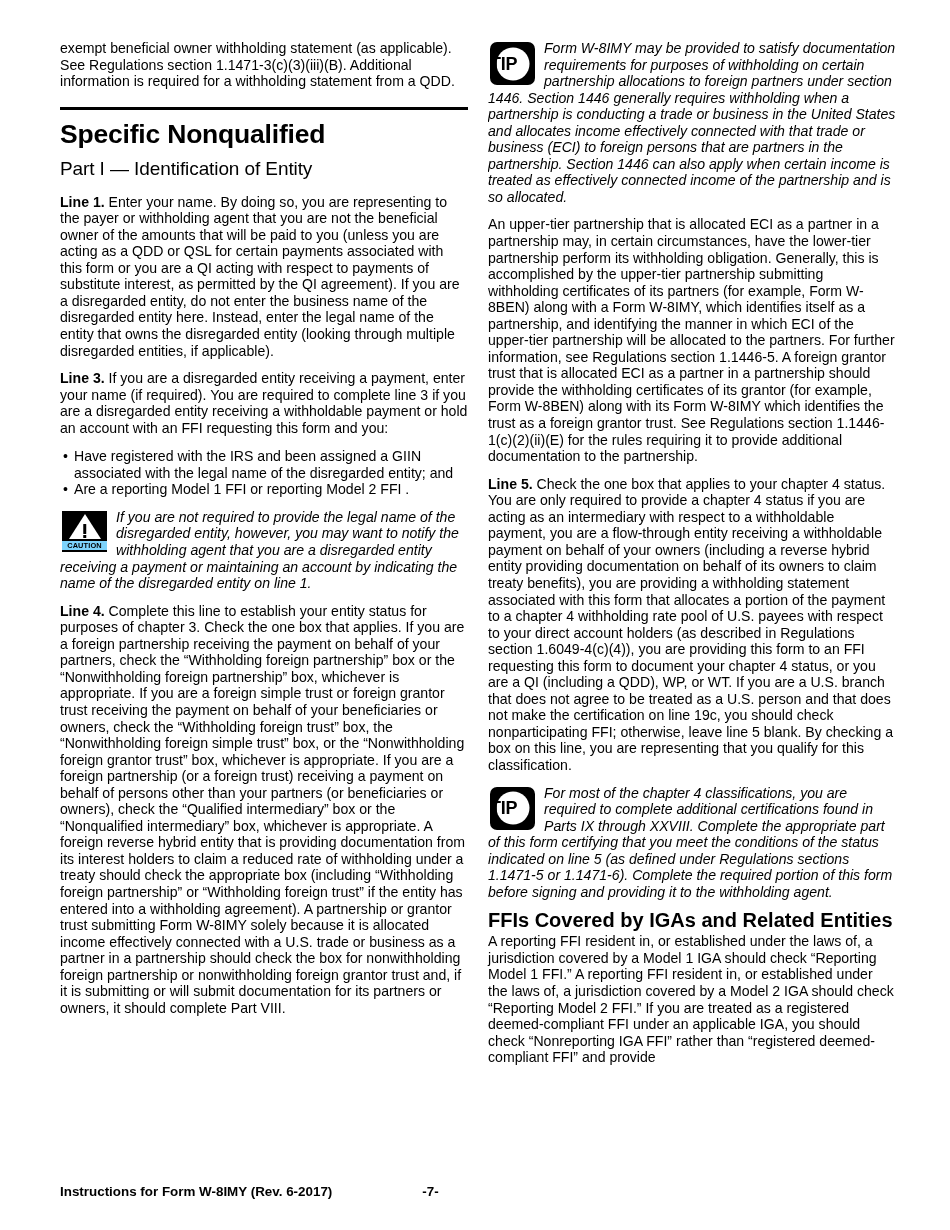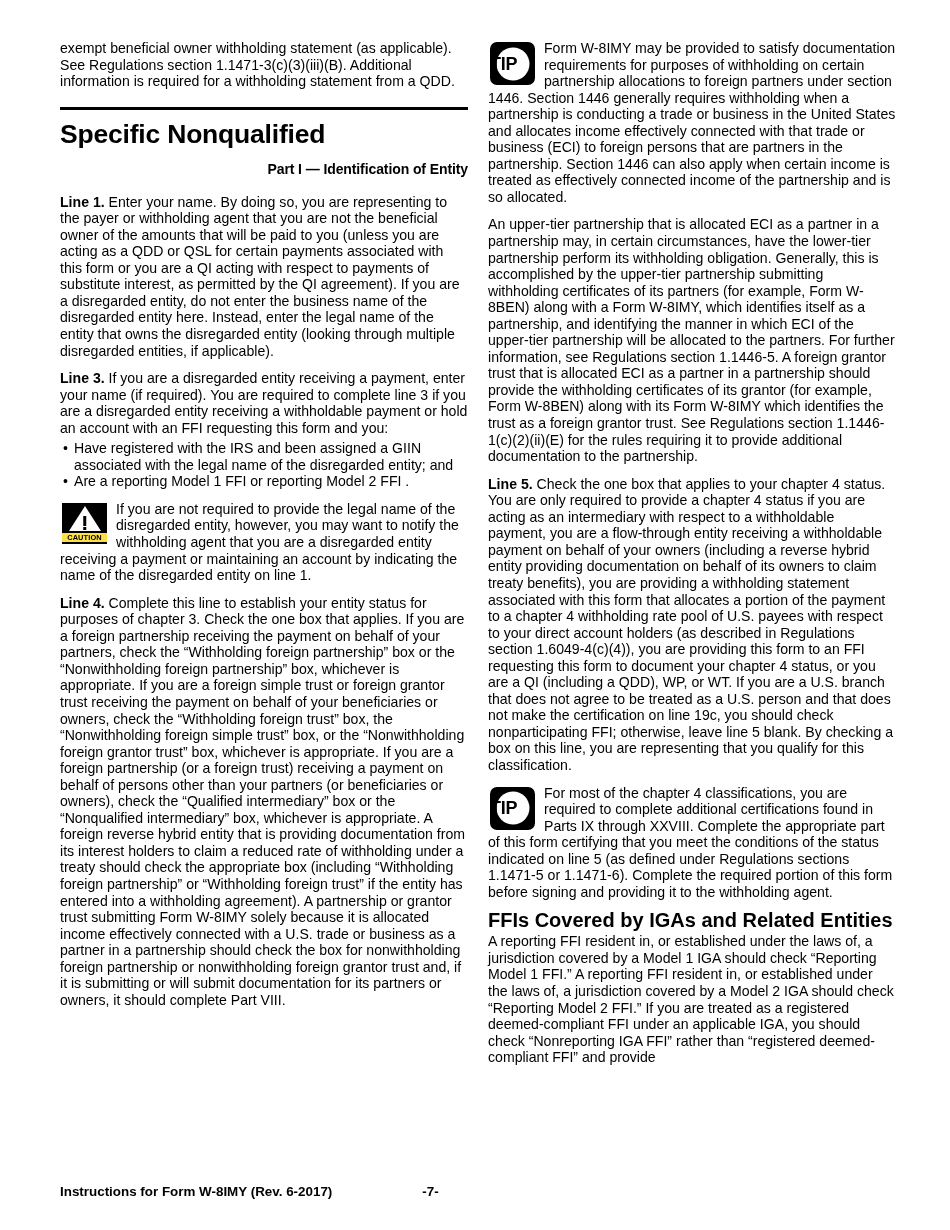--- a/index.html
+++ b/index.html
@@ -35,21 +35,21 @@
   p, li {
     margin: 0;
     font-size: 14.1px;
     line-height: 16.55px;
     text-align: left;
   }
   .para {
     margin-bottom: 11px;
   }
   .para.tight {
-    margin-bottom: 4px;
+    margin-bottom: 12px;
   }
   .lead {
     font-weight: bold;
   }
   .italic {
   }
 
   .rule {
     border: 0;
     border-top: 3.2px solid #000;
@@ -57,26 +57,25 @@
     width: 100%;
   }
   h1.section-title {
     font-size: 26.5px;
     line-height: 30px;
     font-weight: bold;
     margin: 0 0 8px 0;
     letter-spacing: -0.2px;
   }
   h2.part-title {
-    font-size: 14px;
+    font-size: 19px;
     line-height: 24px;
-    font-weight: bold;
+    font-weight: normal;
     margin: 0 0 13px 0;
     letter-spacing: -0.1px;
-    text-align: right;
   }
   h3.sub-title {
     font-size: 20px;
     line-height: 19px;
     font-weight: bold;
     margin: 0 0 3px 0;
   }
 
   
   ul.bullets {
@@ -94,20 +93,21 @@
     left: 3px;
     top: 0;
   }
 
   
   .callout {
     margin-bottom: 11px;
     overflow: hidden;
   }
   .callout p {
+    font-style: italic;
   }
   .icon-float {
     float: left;
     margin: 2px 9px 0 2px;
   }
 
   
   .caution-icon {
     width: 45px;
     height: 41px;
@@ -142,21 +142,21 @@
     transform: translateX(-50%);
     width: 3.5px;
     height: 3px;
     background: #000;
   }
   .caution-icon .word {
     position: absolute;
     left: 0;
     right: 0;
     bottom: 1.5px;
-    background: #fde047;
+    background: #7dd3fc;
     color: #000;
     font-size: 7.4px;
     font-weight: bold;
     letter-spacing: 0.15px;
     text-align: center;
     line-height: 9px;
     font-family: "Liberation Sans", sans-serif;
   }
 
   

